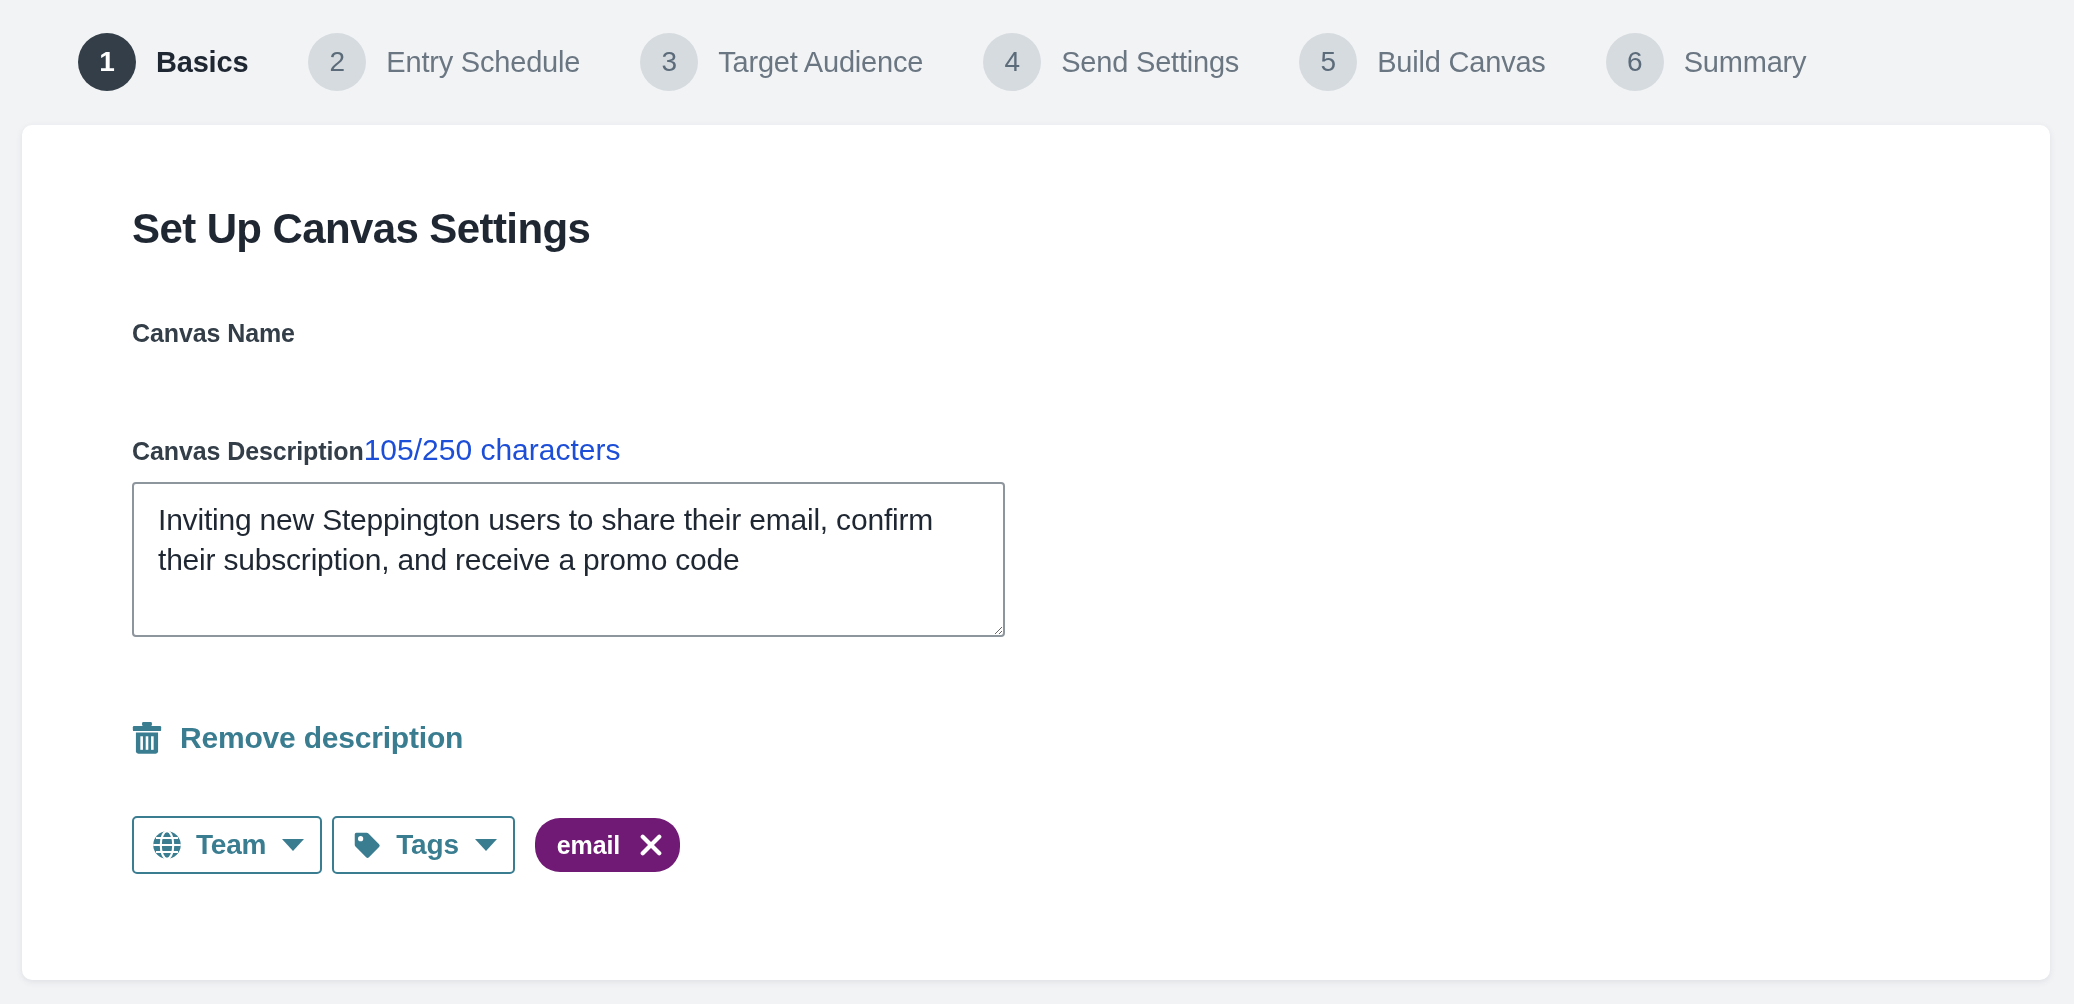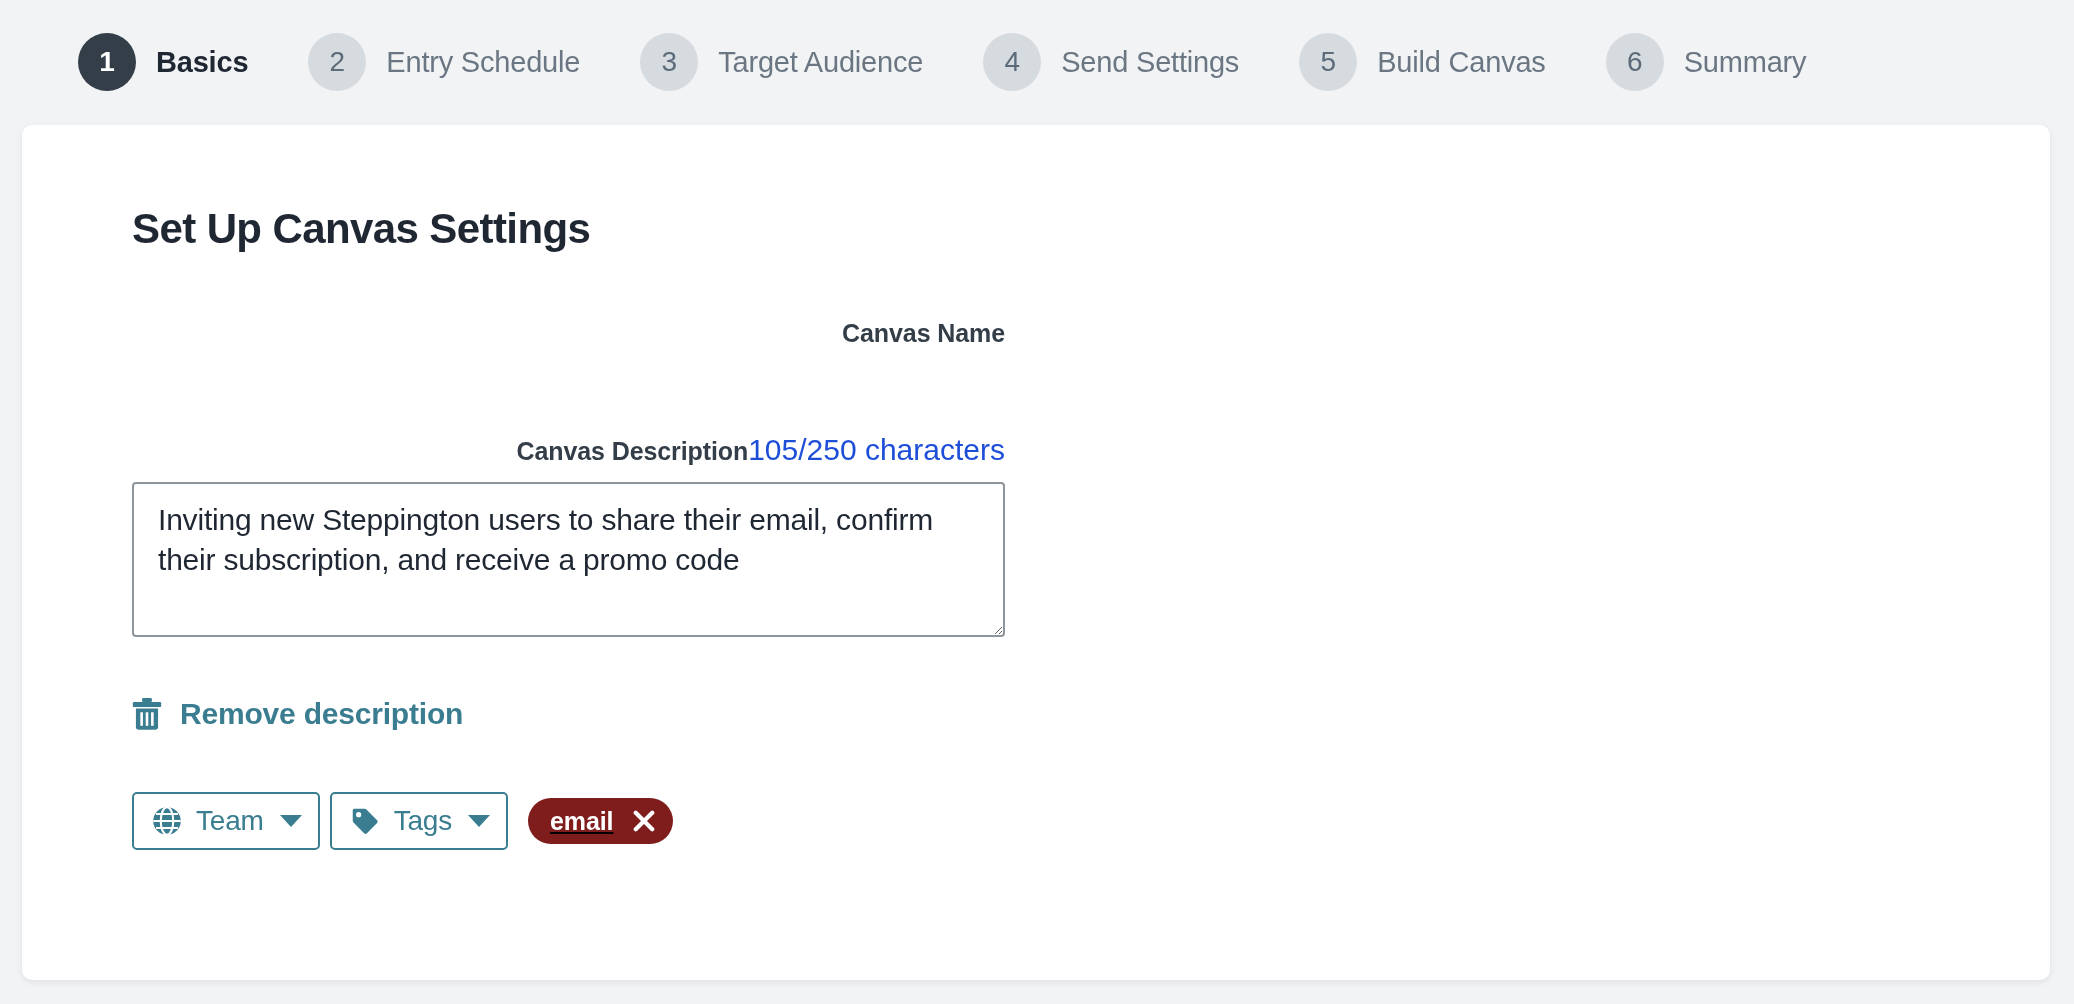--- a/index.html
+++ b/index.html
@@ -93,21 +93,21 @@
 
   .field-label {
     font-size: 25px;
     font-weight: 700;
     color: #333e48;
     letter-spacing: -0.1px;
   }
 
   .label-row {
     display: flex;
-    justify-content: flex-end;
+    justify-content: flex-start;
     align-items: baseline;
     width: 873px;
     margin-bottom: 15px;
   }
   .char-count {
     font-size: 30px;
     color: #1d4ed8;
     font-weight: 400;
   }
 
@@ -145,21 +145,21 @@
     outline: none;
     resize: both;
     letter-spacing: -0.2px;
     overflow: hidden;
   }
 
   
   .remove-link {
     display: inline-flex;
     align-items: center;
-    margin-top: 60px;
+    margin-top: 84px;
     cursor: pointer;
     user-select: none;
   }
   .remove-link .trash-icon {
     width: 30px;
     height: 32px;
     flex: none;
     display: block;
   }
   .remove-link-label {
@@ -189,44 +189,43 @@
     margin-right: 10px;
   }
   .pill-button .btn-icon {
     width: 30px;
     height: 30px;
     flex: none;
     display: block;
   }
   .pill-button .btn-label {
     font-size: 28px;
-    font-weight: 400;
+    font-weight: 700;
     color: #3a7d91;
     margin: 0 16px 0 14px;
     letter-spacing: -0.2px;
   }
   .caret {
     width: 0;
     height: 0;
     border-left: 11px solid transparent;
     border-right: 11px solid transparent;
     border-top: 12px solid #3a7d91;
     flex: none;
   }
 
   .tag-chip {
     display: inline-flex;
     align-items: center;
-    height: 46px;
-    background: #7f1d1d;
+    height: 54px;
+    background: #701a75;
     border-radius: 25px;
     padding: 0 18px 0 22px;
     margin-left: 10px;
     cursor: default;
-    text-decoration: underline;
   }
   .tag-chip-label {
     font-size: 25px;
     font-weight: 700;
     color: #ffffff;
     letter-spacing: -0.1px;
   }
   .tag-chip-close {
     margin-left: 20px;
     width: 22px;

